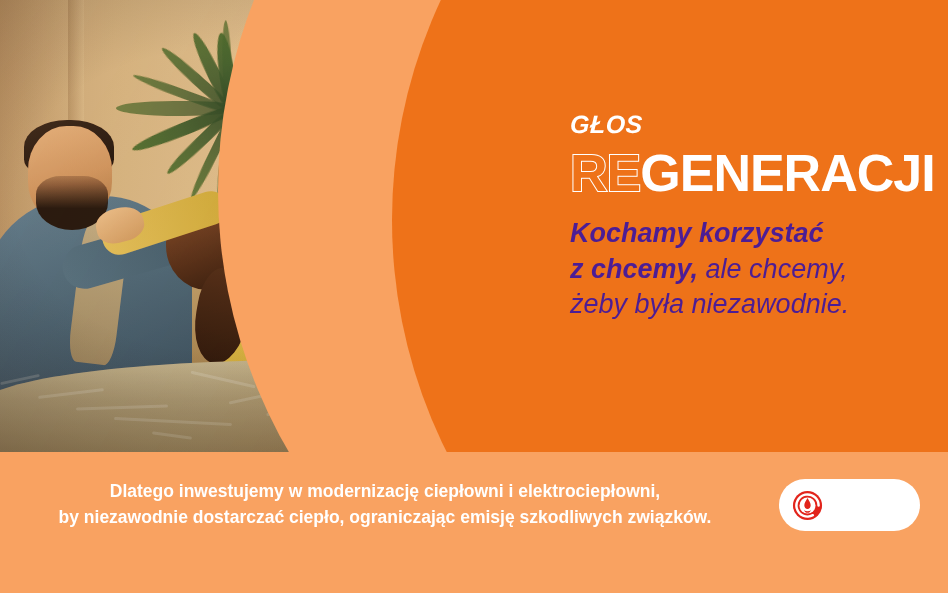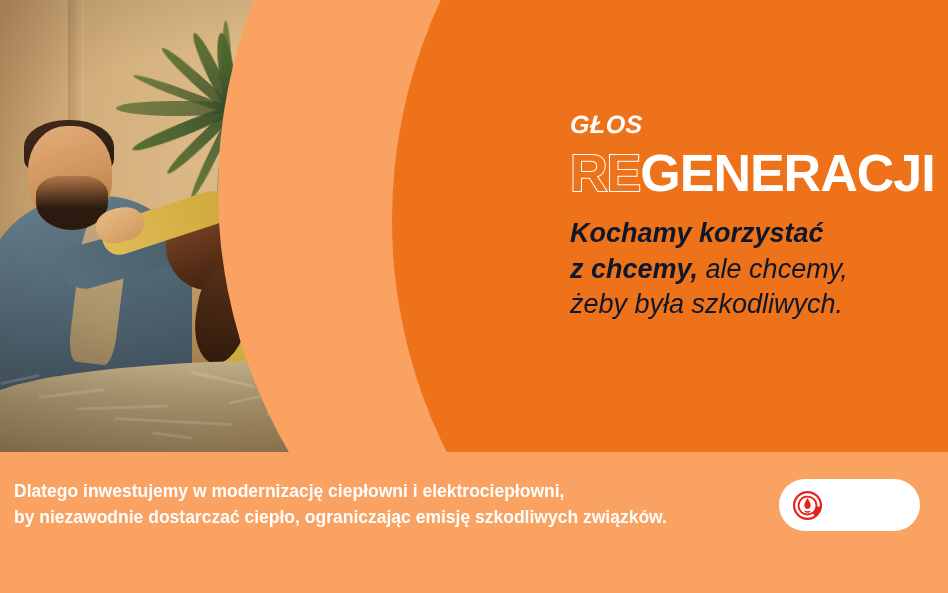--- a/index.html
+++ b/index.html
@@ -256,39 +256,39 @@
     color: #ffffff;
     white-space: nowrap;
   }
   .title .re {
     color: #ee7219;
     -webkit-text-stroke: 2px #ffffff;
     paint-order: stroke fill;
   }
   .subhead {
     margin-top: 18px;
-    color: #0f172a;
+    color: #4c1d95;
     font-size: 27px;
     line-height: 1.32;
     font-style: italic;
   }
   .subhead .b { font-weight: 700; }
   .subhead .l { font-weight: 400; }
 
   
   .bottombar {
     position: absolute;
     left: 0; top: 452px; right: 0; bottom: 0;
     background: #f9a261;
   }
   .bottom-text {
     position: absolute;
     left: 0; top: 26px;
     width: 770px;
-    text-align: left;
+    text-align: center;
     color: #ffffff;
     font-size: 17.5px;
     font-weight: 700;
     line-height: 1.5;
     padding: 0 14px;
     box-sizing: border-box;
   }
   .bottom-text .l1 { display: block; }
   .bottom-text .l2 { display: block; }
 
@@ -404,21 +404,21 @@
   <div class="arc-light"></div>
   <div class="arc-dark"></div>
   <div class="right-fill"></div>
 
   <div class="headline">
     <div class="kicker">GŁOS</div>
     <div class="title"><span class="re">RE</span><span>GENERACJI</span></div>
     <div class="subhead">
       <div><span class="b">Kochamy korzystać</span></div>
       <div><span class="b">z chcemy,</span><span class="l"> ale chcemy,</span></div>
-      <div><span class="l">żeby była szkodliwych.</span></div>
+      <div><span class="l">żeby była niezawodnie.</span></div>
     </div>
   </div>
 
   <div class="bottombar">
     <div class="bottom-text">
       <span class="l1">Dlatego inwestujemy w modernizację ciepłowni i elektrociepłowni,</span>
       <span class="l2">by niezawodnie dostarczać ciepło, ograniczając emisję szkodliwych związków.</span>
     </div>
   </div>
 

